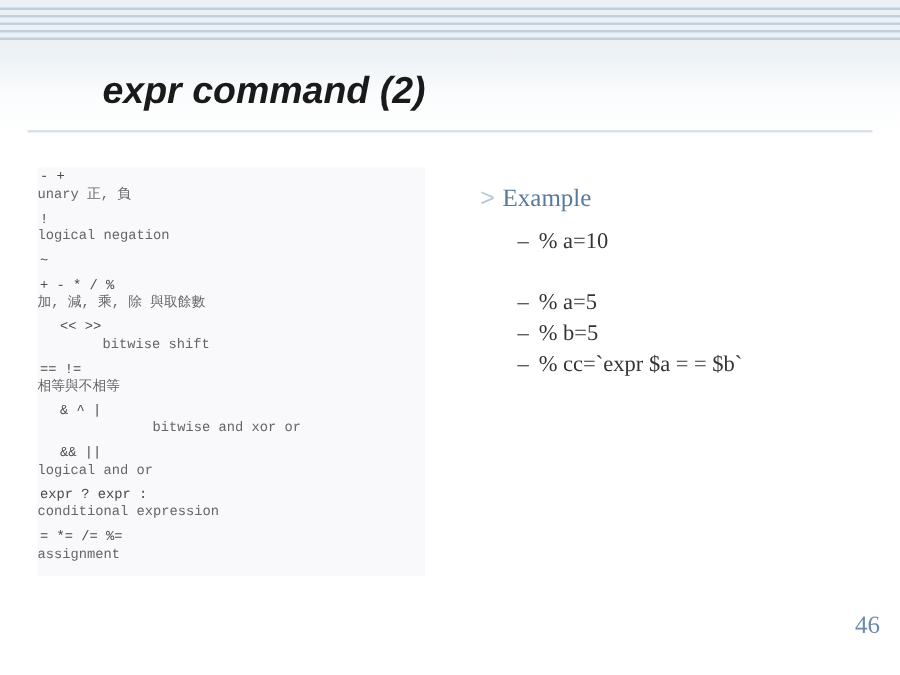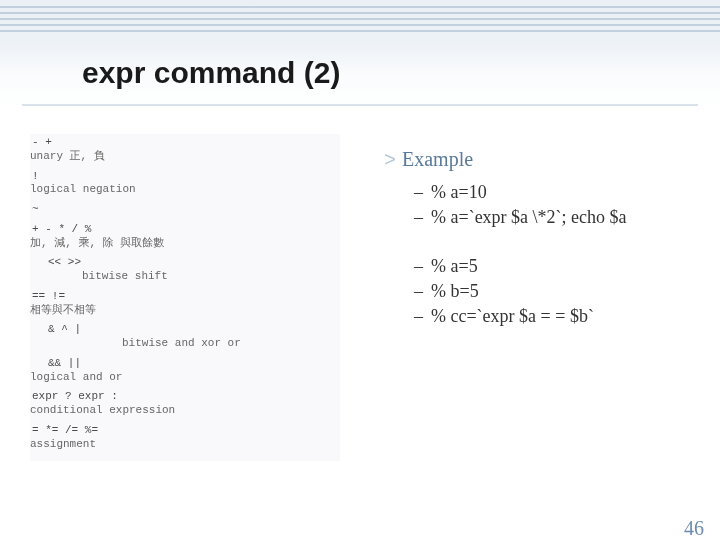--- a/index.html
+++ b/index.html
@@ -38,20 +38,21 @@
     margin-bottom: 4px;
   }
   .title {
     position: absolute;
     top: 56px;
     left: 82px;
     font-family: Verdana, Tahoma, Arial, sans-serif;
     font-size: 30px;
     font-weight: 700;
     color: #1a1a1a;
+    font-style: italic;
   }
   .title-underline {
     position: absolute;
     top: 104px;
     left: 22px;
     right: 22px;
     height: 2px;
     background: #d9e1ea;
   }
   .left-col {
@@ -103,21 +104,21 @@
   .ex-line .dash {
     color: #333;
     margin-right: 8px;
   }
   .ex-gap {
     height: 24px;
   }
   .pagenum {
     position: absolute;
     right: 16px;
-    bottom: 0;
+    bottom: 28px;
     font-family: "Times New Roman", Times, serif;
     font-size: 20px;
     color: #6d8bb0;
   }
 </style>
 </head>
 <body>
 
 <div class="header-band"></div>
 <div class="header-stripes">
@@ -171,20 +172,19 @@
     <div class="op-sym">= *= /= %=</div>
     <div class="op-desc">assignment</div>
   </div>
 </div>
 
 <div class="right-col">
   <div class="example-head">
     <span class="caret">&gt;</span><span>Example</span>
   </div>
   <div class="ex-line"><span class="dash">–</span><span>% a=10</span></div>
-  <div class="ex-line"><span class="dash">–</span><span>% a=`expr $a \*2`; echo $a</span></div>
   <div class="ex-gap"></div>
   <div class="ex-line"><span class="dash">–</span><span>% a=5</span></div>
   <div class="ex-line"><span class="dash">–</span><span>% b=5</span></div>
   <div class="ex-line"><span class="dash">–</span><span>% cc=`expr $a = = $b`</span></div>
 </div>
 
 <div class="pagenum">46</div>
 
 </body></html>

